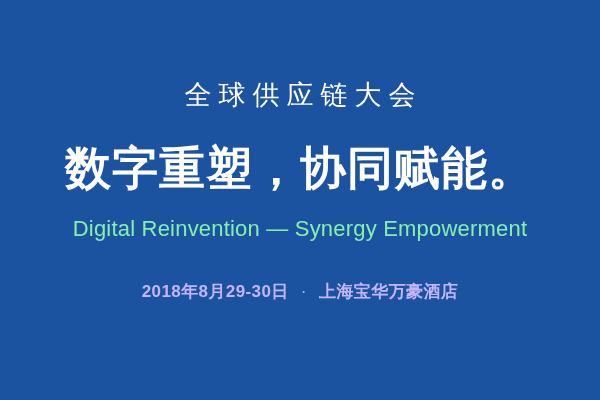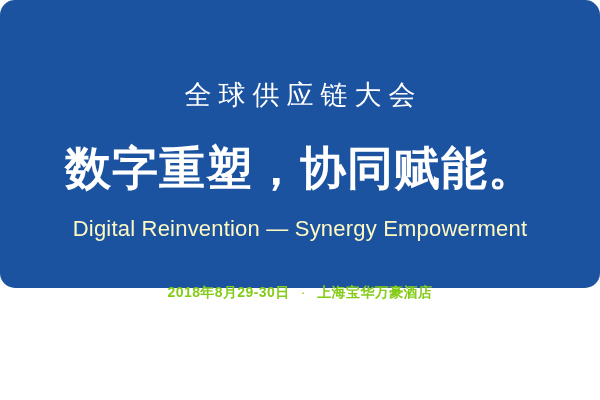--- a/index.html
+++ b/index.html
@@ -10,27 +10,26 @@
   body {
     width: 600px;
     height: 400px;
     overflow: hidden;
     font-family: "Liberation Sans", "DejaVu Sans", sans-serif;
   }
 
   #event-banner {
     position: relative;
     width: 600px;
-    height: 288px;
+    height: 400px;
     background: #1b53a0;
     display: flex;
     flex-direction: column;
     align-items: center;
     box-sizing: border-box;
-    border-radius: 15px;
   }
 
   .banner-content {
     width: 100%;
     display: flex;
     flex-direction: column;
     align-items: center;
   }
 
   
@@ -57,35 +56,35 @@
     font-weight: 700;
     letter-spacing: 1px;
     white-space: nowrap;
     margin-top: 27px;
   }
 
   
   .slogan-en {
     margin: 0;
     padding: 0;
-    color: #fef9c3;
+    color: #86efac;
     font-size: 22px;
     line-height: 28px;
     font-weight: 400;
     letter-spacing: 0.2px;
     white-space: nowrap;
     margin-top: 2px;
   }
 
   
   .date-venue {
     margin: 0;
     padding: 0;
-    color: #84cc16;
-    font-size: 14px;
+    color: #c4b5fd;
+    font-size: 17px;
     line-height: 22px;
     font-weight: 600;
     letter-spacing: 0.4px;
     white-space: nowrap;
     margin-top: 38px;
   }
 
   .date-venue .sep {
     display: inline-block;
     padding: 0 7px;

